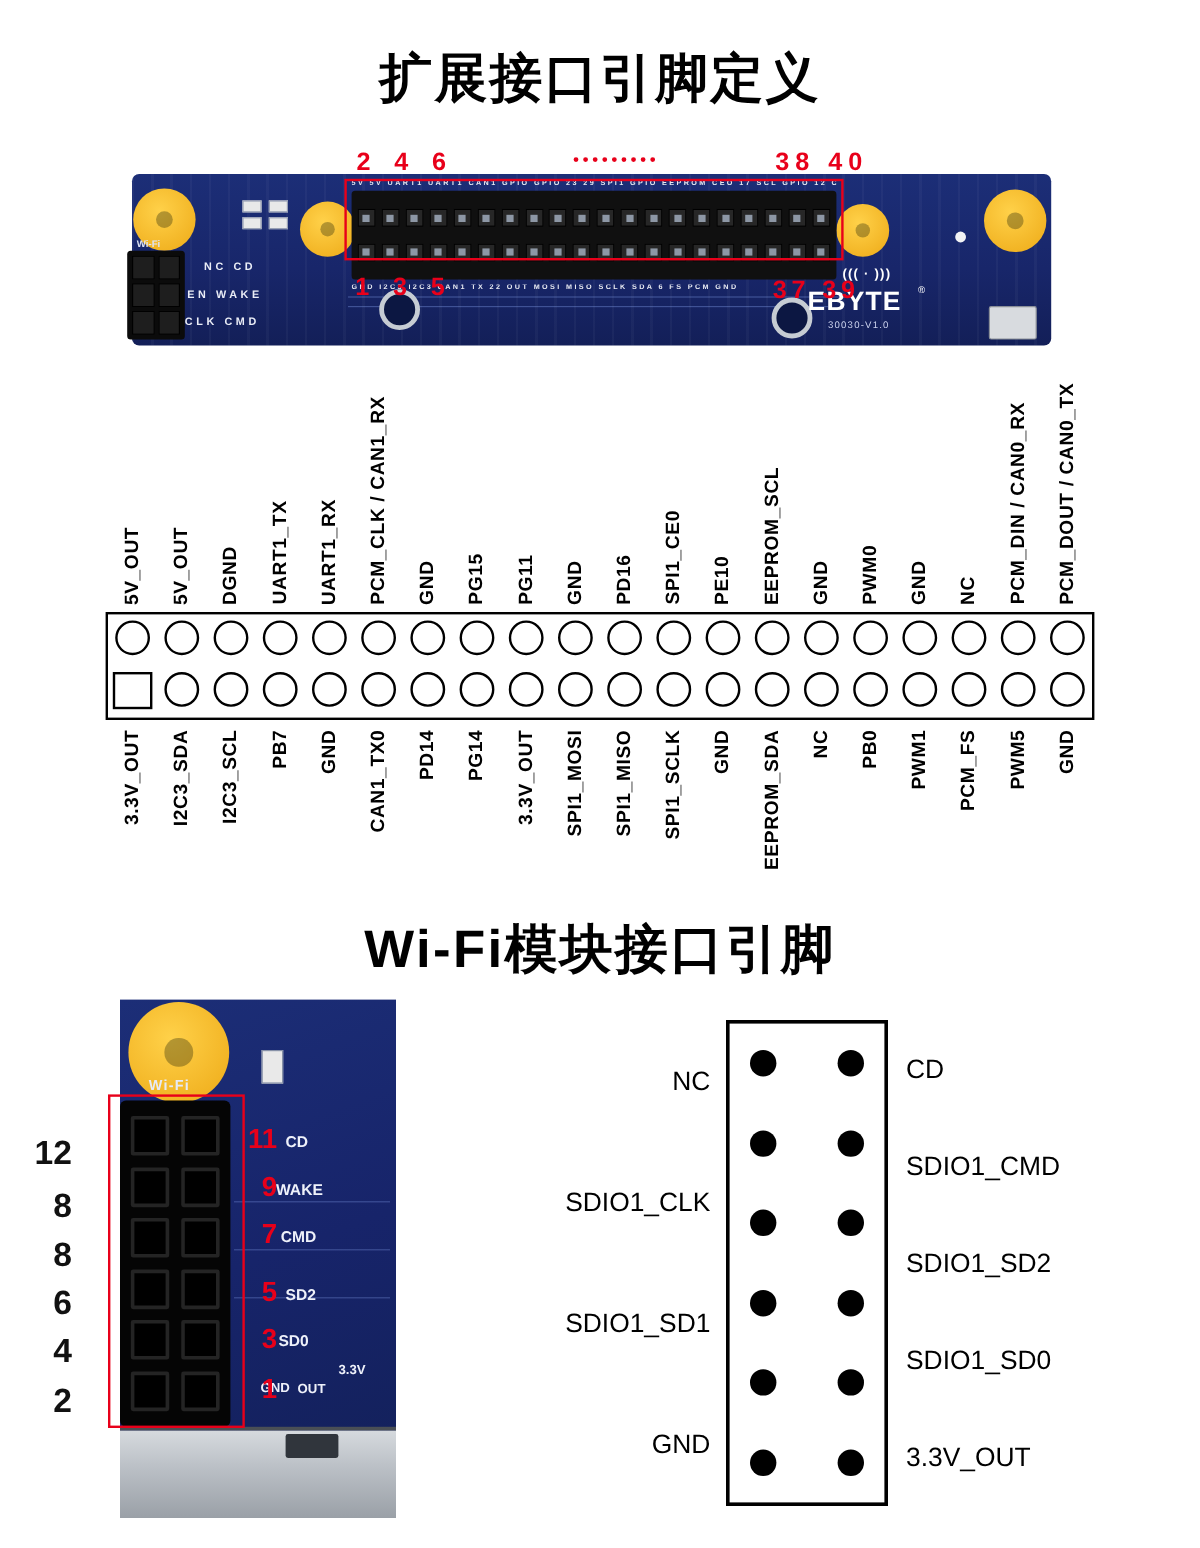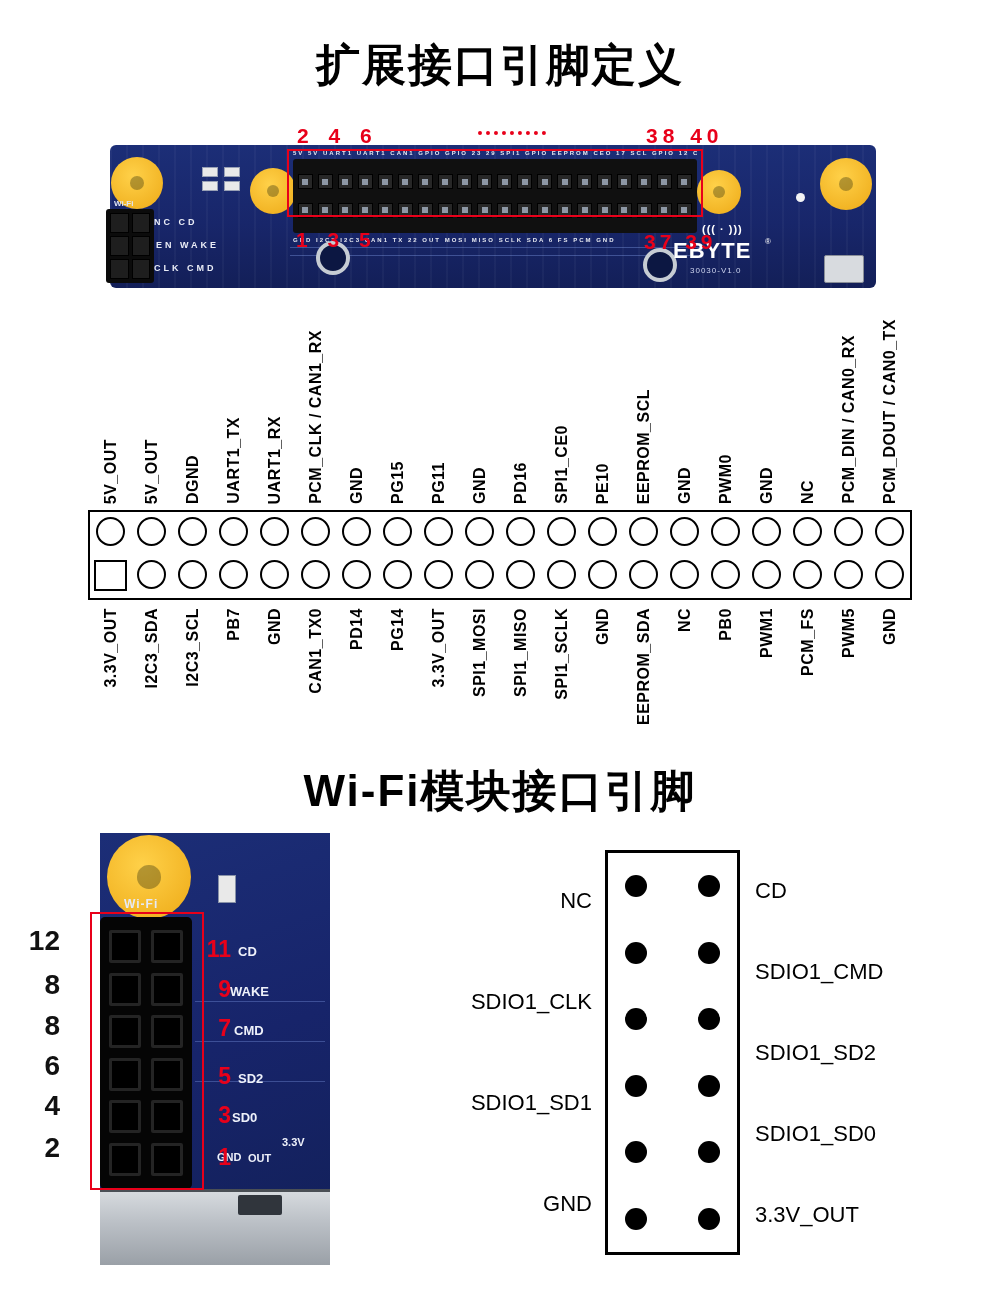--- a/index.html
+++ b/index.html
@@ -32,21 +32,21 @@
   .hdr-pin{width:15px;height:15px;background:#272727;border:1px solid #000;display:flex;align-items:center;justify-content:center;box-sizing:border-box;}
   .hdr-core{width:6px;height:6px;background:#8d97a5;}
   .hdr-redbox{position:absolute;left:177px;top:4px;width:416px;height:68px;border:2px solid #e8001a;box-sizing:border-box;}
   .silk{position:absolute;color:#e8eaf2;font-size:6px;letter-spacing:2px;white-space:nowrap;overflow:hidden;font-weight:700;}
   .silk-top{left:183px;top:5px;width:404px;}
   .silk-bot{left:183px;top:92px;width:404px;}
   .wifi-conn{position:absolute;left:-4px;top:64px;width:48px;height:74px;background:#0b0b0b;border-radius:3px;display:grid;grid-template-columns:1fr 1fr;grid-template-rows:1fr 1fr 1fr;gap:3px;padding:4px;box-sizing:border-box;}
   .wc-cell{background:#1e1e1e;border:1px solid #000;}
   .silk-wifi{position:absolute;left:4px;top:54px;color:#dfe4f4;font-size:8px;font-weight:700;}
   .silkrow{position:absolute;color:#e9ecf6;font-size:9px;font-weight:700;letter-spacing:3px;white-space:nowrap;}
-  .sr1{left:44px;top:72px;} .sr2{left:46px;top:95px;} .sr3{left:44px;top:118px;}
+  .sr1{left:60px;top:72px;} .sr2{left:46px;top:95px;} .sr3{left:44px;top:118px;}
   .screw{position:absolute;width:26px;height:26px;border-radius:50%;background:#0c1742;border:4px solid #c6ccd3;}
   .scr1{left:206px;top:96px;} .scr2{left:533px;top:103px;}
   .logo-ant{position:absolute;left:592px;top:78px;color:#fff;font-size:11px;font-weight:700;letter-spacing:1px;}
   .logo-text{position:absolute;left:563px;top:93px;color:#fff;font-size:22px;font-weight:700;letter-spacing:1px;}
   .logo-reg{position:absolute;left:655px;top:92px;color:#fff;font-size:8px;}
   .board-rev{position:absolute;left:580px;top:121px;color:#ccd3ee;font-size:8px;letter-spacing:1px;}
 
   
   .red{position:absolute;color:#e8001a;font-weight:800;font-size:21px;white-space:nowrap;}
   .r-topleft{left:297px;top:124px;letter-spacing:7px;}
@@ -78,21 +78,21 @@
   .silk-wifi2{position:absolute;left:24px;top:64px;color:#e6eaf6;font-size:12px;font-weight:700;letter-spacing:1px;}
   .wifi-socket{position:absolute;left:0;top:84px;width:92px;height:272px;background:#050505;border-radius:5px;display:flex;flex-direction:column;justify-content:space-evenly;padding:4px 6px;box-sizing:border-box;}
   .sock-row{display:flex;justify-content:space-between;padding:0 3px;}
   .sock-cell{width:32px;height:33px;background:#000;border:3px solid #242424;border-radius:2px;box-sizing:border-box;}
   .metal{position:absolute;left:0;top:356px;width:230px;height:76px;background:linear-gradient(180deg,#d6dade 0%,#bcc1c7 40%,#9aa0a7 100%);border-top:3px solid #4a4f55;box-sizing:border-box;}
   .metal-conn{position:absolute;left:138px;top:362px;width:44px;height:20px;background:#30353c;border-radius:2px;}
   .wifi-photo-silk{position:absolute;inset:0;}
   .psilk{position:absolute;color:#eef1fa;font-weight:700;white-space:nowrap;}
   .wifi-redbox{position:absolute;left:90px;top:912px;width:114px;height:278px;border:2px solid #e8001a;box-sizing:border-box;}
   .nums-evens,.nums-odds{position:absolute;left:0;top:0;width:100%;height:100%;pointer-events:none;}
-  .even-num{position:absolute;left:24px;width:36px;text-align:right;font-size:28px;font-weight:700;color:#111;}
+  .even-num{position:absolute;left:24px;width:36px;text-align:right;font-size:28px;font-weight:700;color:#111;margin-top:20px;}
   .odd-num{position:absolute;left:201px;width:30px;text-align:right;font-size:23px;font-weight:800;color:#e8001a;}
 
   
   .wifi-diagram{position:absolute;left:350px;top:850px;height:405px;display:flex;}
   .wd-col{display:flex;flex-direction:column;height:100%;}
   .wd-col.left{width:242px;}
   .wd-col.right{width:215px;margin-left:15px;}
   .wd-box{width:135px;margin-left:13px;border:3px solid #000;box-sizing:border-box;background:#fff;display:flex;flex-direction:column;}
   .wd-row{flex:1;display:flex;align-items:center;font-size:22px;color:#000;white-space:nowrap;}
   .wd-col.left .wd-row{justify-content:flex-end;}

